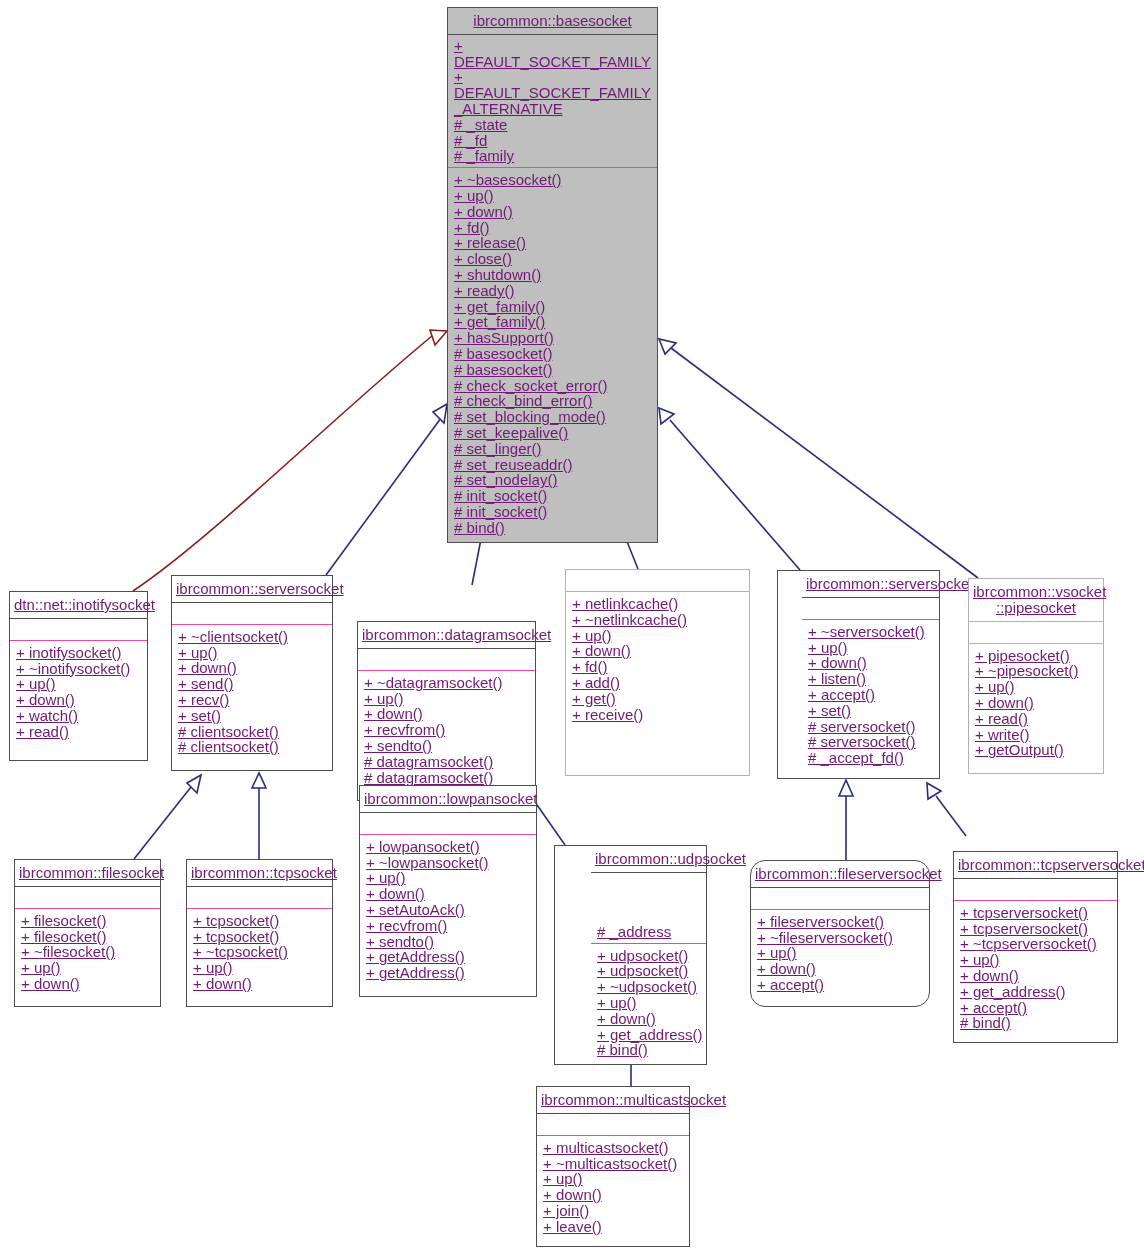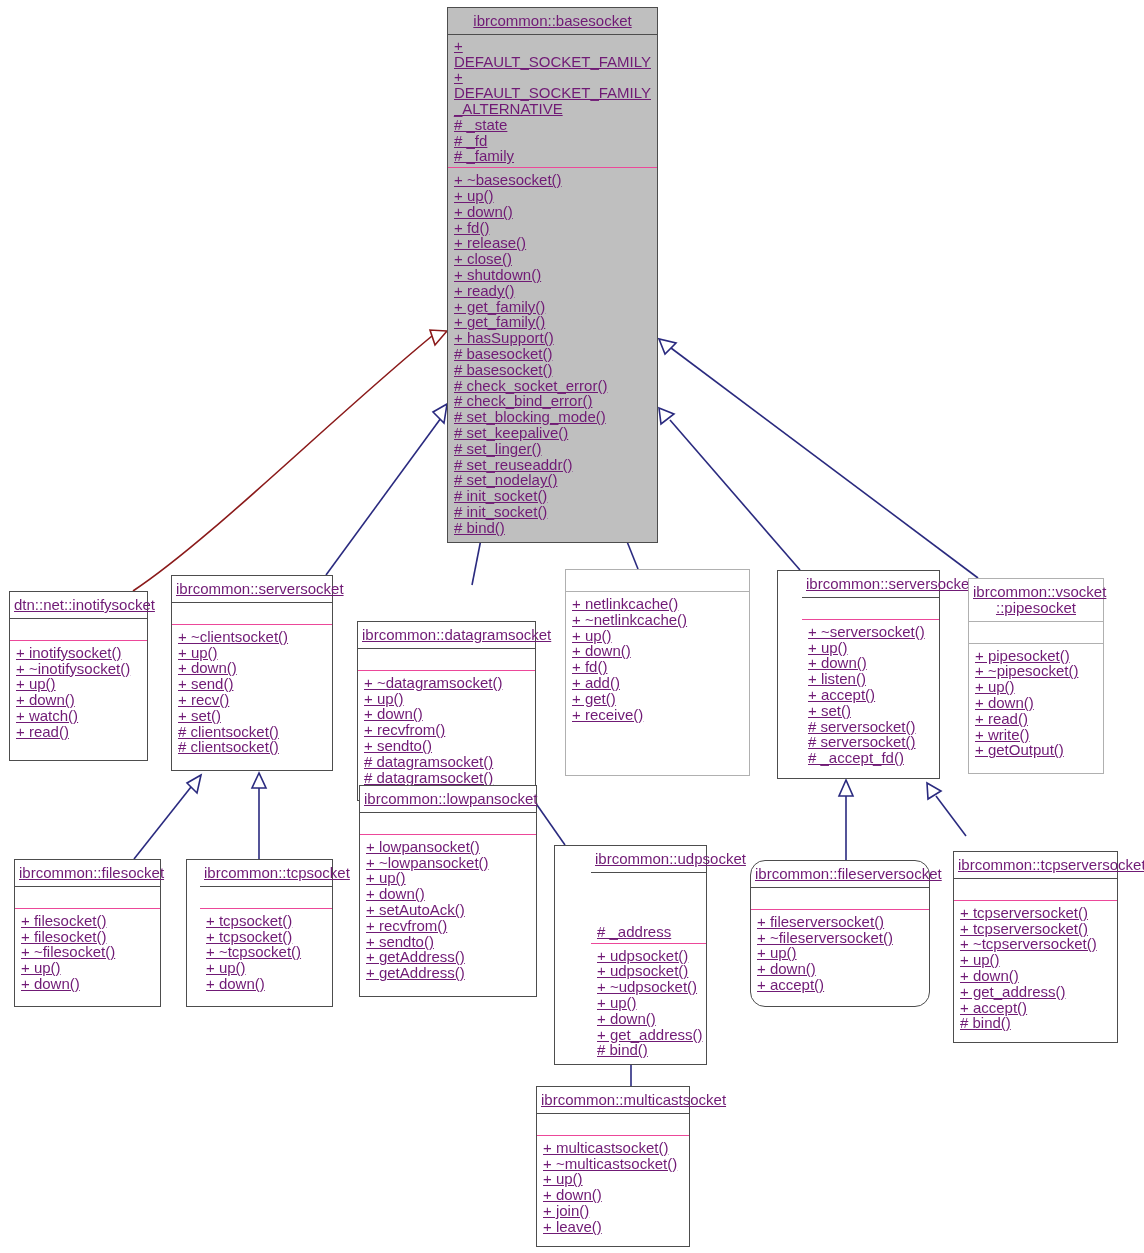--- a/index.html
+++ b/index.html
@@ -268,21 +268,21 @@
         <div class="uml-title">ibrcommon::filesocket</div>
         <div class="uml-attrs empty"></div>
         <div class="uml-ops">
           <div class="uml-row">+ filesocket()</div>
           <div class="uml-row">+ filesocket()</div>
           <div class="uml-row">+ ~filesocket()</div>
           <div class="uml-row">+ up()</div>
           <div class="uml-row">+ down()</div>
         </div>
       </div>
-      <div class="uml-class" style="left: 186px; top: 859px; width: 147px; min-height: 148px; padding-left: 13px;">
+      <div class="uml-class" style="left: 186px; top: 859px; width: 147px; min-height: 148px;">
         <div class="uml-title">ibrcommon::tcpsocket</div>
         <div class="uml-attrs empty"></div>
         <div class="uml-ops">
           <div class="uml-row">+ tcpsocket()</div>
           <div class="uml-row">+ tcpsocket()</div>
           <div class="uml-row">+ ~tcpsocket()</div>
           <div class="uml-row">+ up()</div>
           <div class="uml-row">+ down()</div>
         </div>
       </div>

